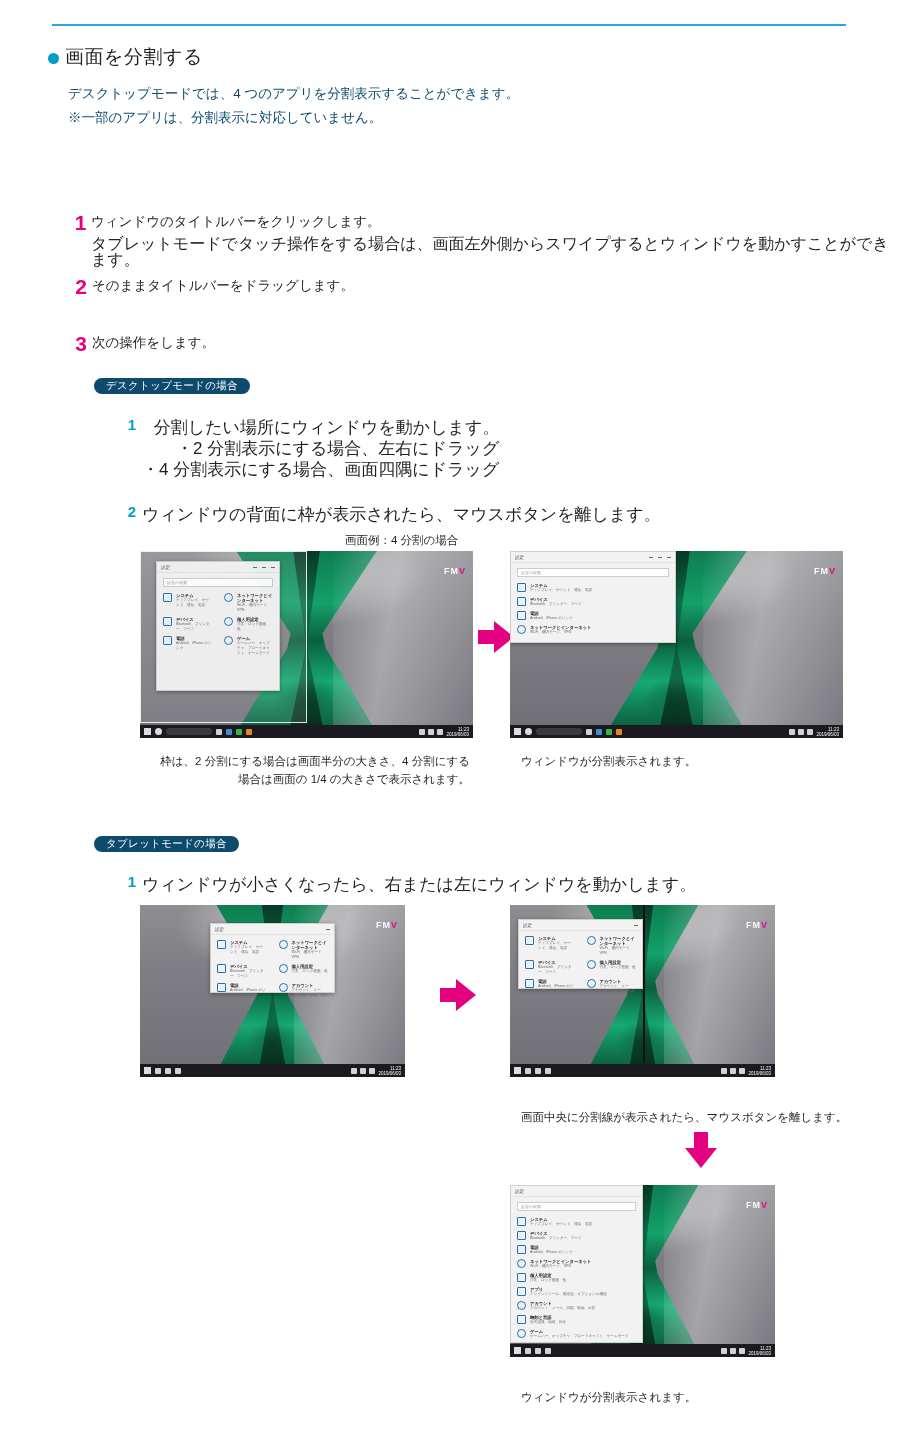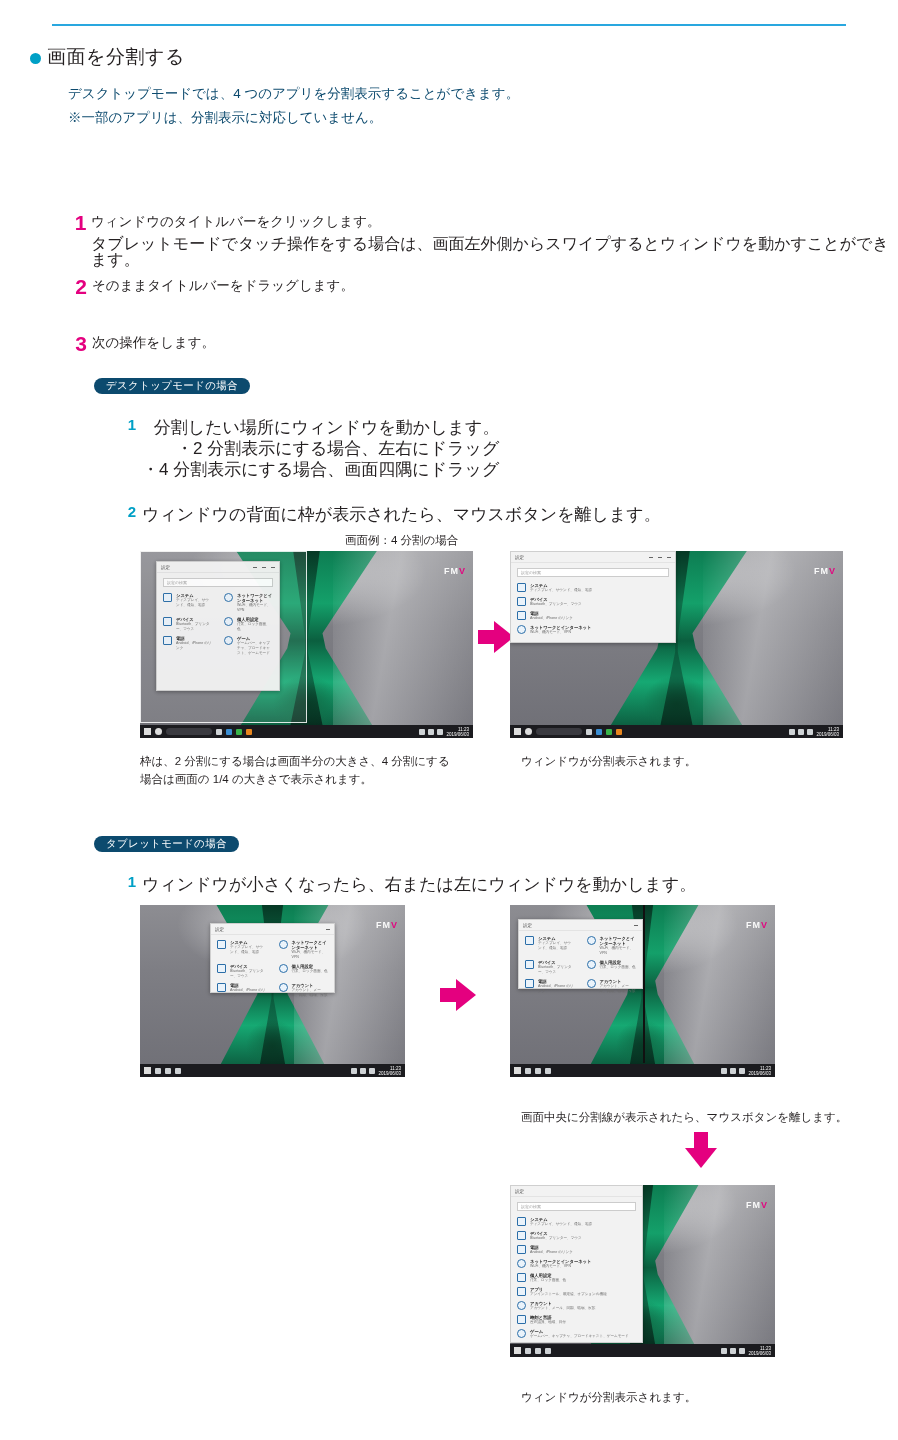--- a/index.html
+++ b/index.html
@@ -17,21 +17,21 @@
 
   
   .top-rule {
     position: absolute;
     left: 52px; top: 24px; width: 794px; height: 2px;
     background: #29a7df;
   }
 
   
   .h1-row {
-    position: absolute; left: 30px; top: 44px;
+    position: absolute; left: 48px; top: 44px;
     display: flex; align-items: center;
   }
   .h1-bullet {
     width: 11px; height: 11px; border-radius: 50%;
     background: #00a0c6; margin-right: 6px; margin-top: 2px;
   }
   .h1-text { font-size: 19px; letter-spacing: .5px; color: #231f20; }
 
   .intro {
     position: absolute; left: 68px; top: 82px;
@@ -392,21 +392,21 @@
         <div class="tb-ic"></div>
         <div class="tb-ic"></div>
         <div class="tb-clock">
           <div>11:23</div>
           <div>2019/06/03</div>
         </div>
       </div>
     </div>
   </div>
 
-  <div class="caption" style="left:140px; top:752px; width:330px;">
+  <div class="caption" style="left:140px; top:752px; width:330px;text-align:right;">
     <div>枠は、2 分割にする場合は画面半分の大きさ、4 分割にする</div>
     <div>場合は画面の 1/4 の大きさで表示されます。</div>
   </div>
   <div class="caption" style="left:521px; top:752px;">ウィンドウが分割表示されます。</div>
 
   <div class="pill" id="pill-tablet">タブレットモードの場合</div>
 
   <div class="sub" id="sub-t1">
     <div class="sub-num">1</div>
     <div class="sub-body">

